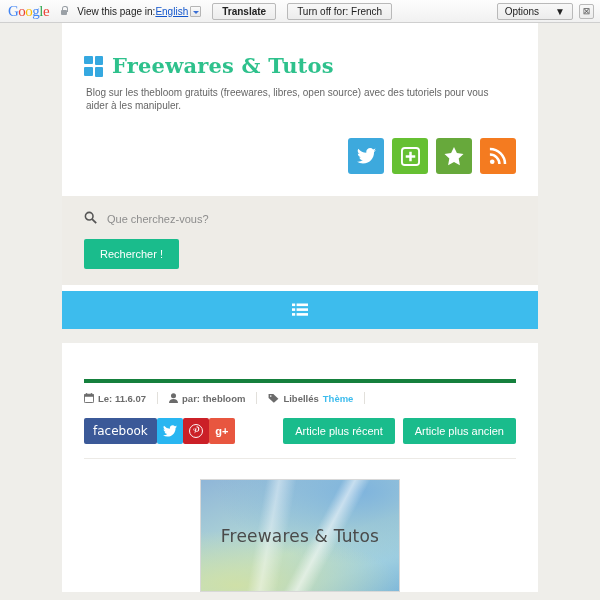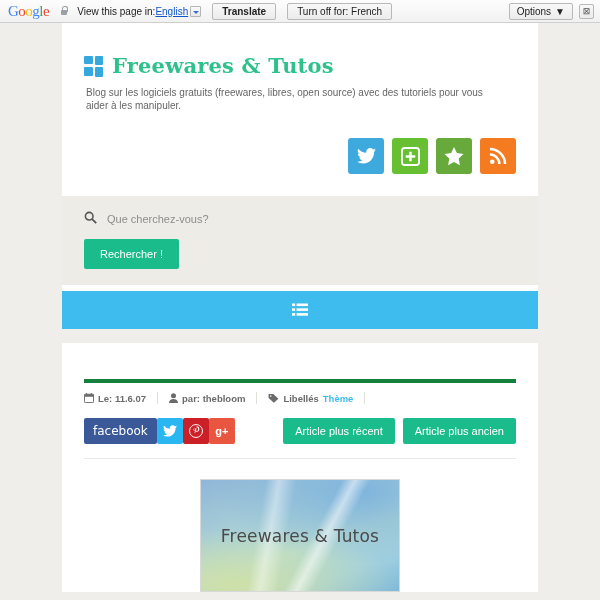--- a/index.html
+++ b/index.html
@@ -64,21 +64,21 @@
     display: inline-flex; align-items: center;
     cursor: pointer;
     white-space: nowrap;
   }
   .gt-btn.primary { font-weight: bold; }
   .gt-right { margin-left: auto; display: flex; align-items: center; gap: 6px; }
   .gt-options {
     height: 17px; padding: 0 7px;
     background: linear-gradient(#f8f8f8,#ececec);
     border: 1px solid #b9b9b9; border-radius: 2px;
-    font-size: 10px; display:inline-flex; align-items:center; gap:4px;
+    font-size: 10px; display:inline-flex; align-items:center; gap:16px;
     cursor: pointer;
   }
   .gt-close {
     width: 15px; height: 15px;
     background: linear-gradient(#f8f8f8,#ececec);
     border: 1px solid #b9b9b9; border-radius: 2px;
     font-size: 9px; color: #555;
     display: inline-flex; align-items: center; justify-content: center;
     cursor: pointer;
   }
@@ -283,21 +283,21 @@
     <div class="site-header">
       <div class="brand">
         <span class="win-icon">
           <i></i>
             <i></i>
             <i></i>
             <i></i>
         </span>
         <span class="brand-title">Freewares &amp; Tutos</span>
       </div>
-      <div class="tagline">Blog sur les logiciels gratuits (freewares, libres, open source) avec des tutoriels pour vous aider à les manipuler.</div>
+      <div class="tagline">Blog sur les thebloom gratuits (freewares, libres, open source) avec des tutoriels pour vous aider à les manipuler.</div>
     </div>
 
     <div class="social-row">
       <div class="social-btn sb-twitter">
         <svg width="19" height="16" viewBox="0 0 24 20">
           <path fill="#fff" d="M24 2.4c-.9.4-1.8.7-2.8.8 1-.6 1.8-1.6 2.2-2.7-1 .6-2 1-3.1 1.2A4.9 4.9 0 0016.6 0c-2.7 0-4.9 2.2-4.9 4.9 0 .4 0 .8.1 1.1A13.9 13.9 0 011.7.9 4.9 4.9 0 003.2 7.4c-.8 0-1.6-.2-2.2-.6v.1c0 2.4 1.7 4.3 4 4.8-.4.1-.9.2-1.3.2-.3 0-.6 0-.9-.1.6 2 2.4 3.4 4.6 3.4A9.9 9.9 0 010 17.3 13.9 13.9 0 007.5 19.5c9.1 0 14-7.5 14-14v-.6c1-.7 1.8-1.6 2.5-2.5z"></path>
         </svg>
       </div>
       <div class="social-btn sb-plus">
         <svg width="19" height="19" viewBox="0 0 20 20">

